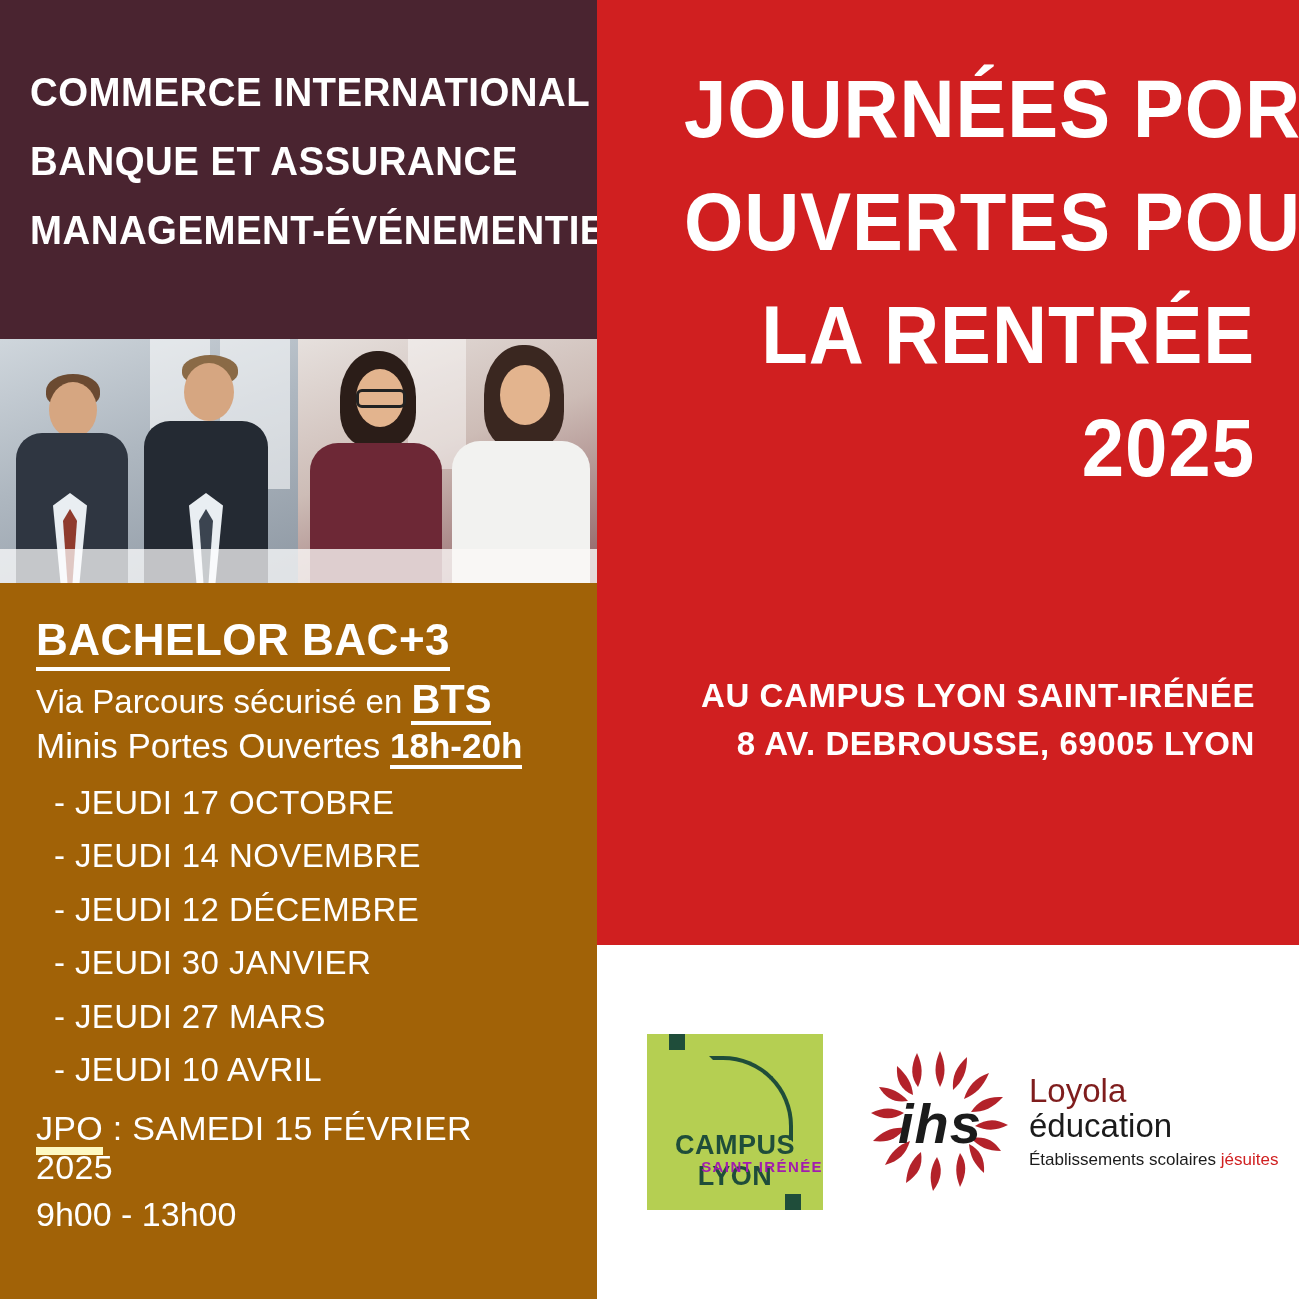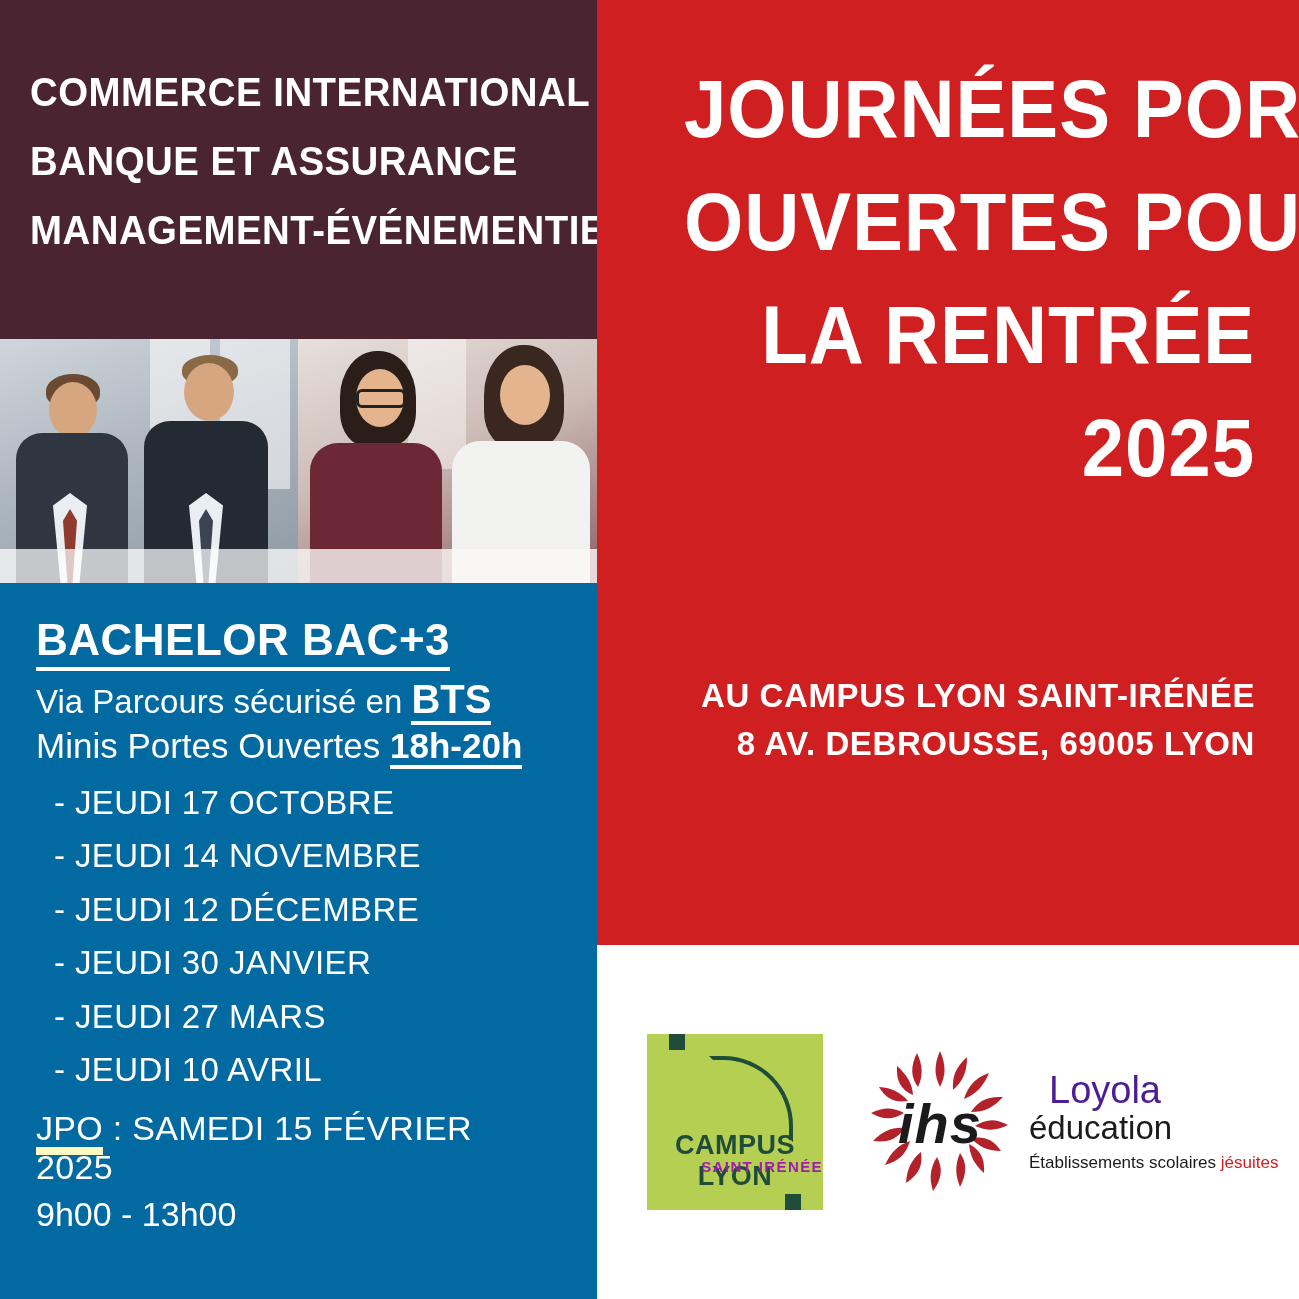--- a/index.html
+++ b/index.html
@@ -122,21 +122,21 @@
     background: rgba(255,255,255,0.72);
   }
 
   
   .info-block {
     position: absolute;
     left: 0;
     top: 583px;
     width: 597px;
     height: 716px;
-    background: #0369a1;
+    background: #a16207;
     box-sizing: border-box;
     padding: 32px 56px 0 36px;
     color: #ffffff;
   }
   .bachelor {
     font-size: 44px;
     font-weight: bold;
     letter-spacing: 0.5px;
     margin: 0 0 6px 0;
     display: inline-block;
@@ -307,24 +307,23 @@
     font-style: italic;
     font-weight: bold;
     font-size: 56px;
     color: #1b1b1b;
     letter-spacing: 1px;
   }
   .loyola-text {
     margin-left: 14px;
   }
   .loyola-text .l1 {
-    font-size: 38px;
-    color: #4c1d95;
+    font-size: 33px;
+    color: #7f1d1d;
     line-height: 1.05;
-    margin-left: 20px;
   }
   .loyola-text .l2 {
     font-size: 33px;
     color: #1b1b1b;
     line-height: 1.05;
   }
   .loyola-text .l3 {
     font-size: 17px;
     color: #1b1b1b;
     margin-top: 7px;

